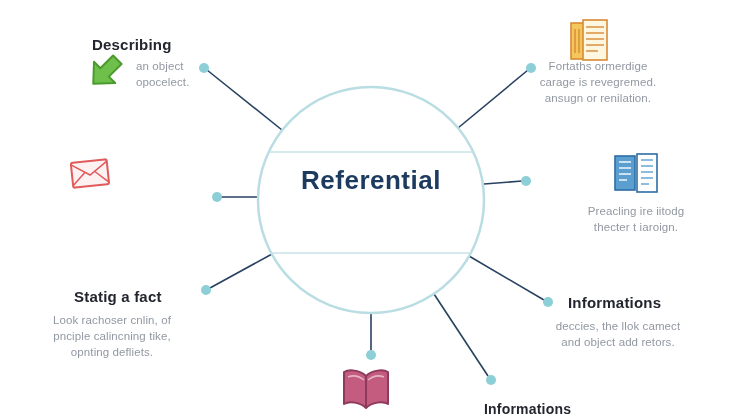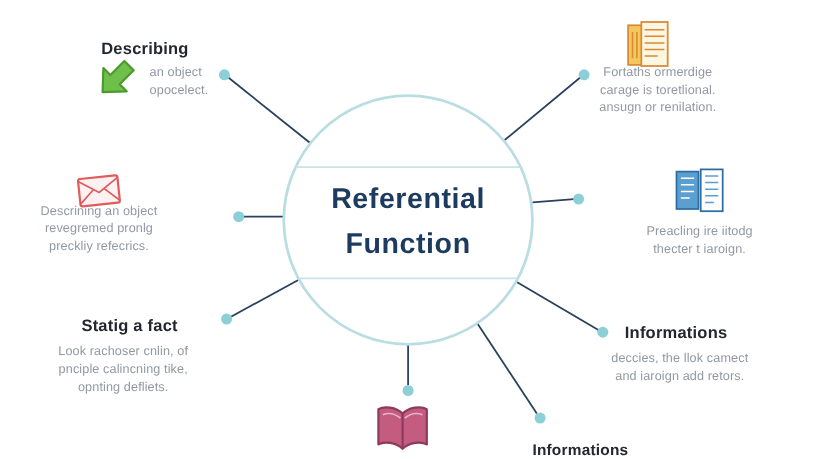--- a/index.html
+++ b/index.html
@@ -63,46 +63,40 @@
       <circle cx="371" cy="355" r="5"></circle>
       <circle cx="491" cy="380" r="5"></circle>
     </g>
     <circle class="main-circle" cx="371" cy="200" r="113"></circle>
     <line class="chord" x1="269" y1="152" x2="473" y2="152"></line>
     <line class="chord" x1="271" y1="253" x2="471" y2="253"></line>
   </svg>
 
   <div class="abs center-label">
     <div>Referential</div>
-    <div>Function</div>
   </div>
 
   <div class="abs node-title" style="left:92px;top:36px;">Describing</div>
   <svg class="icon" style="left:84px;top:50px;" width="44" height="42" viewBox="0 0 44 42">
     <g transform="rotate(135 22 21)">
       <path class="arrow" d="M6 15 H24 V6 L40 21 L24 36 V27 H6 Z"></path>
     </g>
   </svg>
   <div class="abs node-text" style="left:136px;top:58px;width:84px;">
     <div>an object</div>
     <div>opocelect.</div>
   </div>
 
   <svg class="icon" style="left:68px;top:156px;" width="44" height="36" viewBox="0 0 44 36">
     <g transform="rotate(-6 22 18)">
       <rect class="env" x="4" y="5" width="36" height="25" rx="2"></rect>
       <path class="env-line" d="M4 7 L22 19 L40 7"></path>
       <path class="env-line" d="M4 28 L17 16 M40 28 L27 16"></path>
     </g>
   </svg>
-  <div class="abs node-text ta-c" style="left:22px;top:184px;width:136px;">
-    <div>Descrining an object</div>
-    <div>revegremed pronlg</div>
-    <div>preckliy refecrics.</div>
-  </div>
 
   <div class="abs node-title" style="left:74px;top:288px;">Statig a fact</div>
   <div class="abs node-text ta-c" style="left:36px;top:312px;width:152px;">
     <div>Look rachoser cnlin, of</div>
     <div>pnciple calincning tike,</div>
     <div>opnting defliets.</div>
   </div>
 
   <svg class="icon" style="left:566px;top:16px;" width="46" height="48" viewBox="0 0 46 48">
     <rect class="doc-back" x="5" y="7" width="16" height="36"></rect>
@@ -110,21 +104,21 @@
     <line class="doc-line" x1="13" y1="13" x2="13" y2="37"></line>
     <rect class="doc-front" x="17" y="4" width="24" height="40"></rect>
     <line class="doc-line" x1="20" y1="11" x2="38" y2="11"></line>
     <line class="doc-line" x1="20" y1="17" x2="38" y2="17"></line>
     <line class="doc-line" x1="20" y1="23" x2="38" y2="23"></line>
     <line class="doc-line" x1="20" y1="29" x2="38" y2="29"></line>
     <line class="doc-line" x1="20" y1="35" x2="32" y2="35"></line>
   </svg>
   <div class="abs node-text ta-c" style="left:516px;top:58px;width:164px;">
     <div>Fortaths ormerdige</div>
-    <div>carage is toretlional.</div>
+    <div>carage is revegremed.</div>
     <div>ansugn or renilation.</div>
   </div>
 
   <svg class="icon" style="left:610px;top:150px;" width="52" height="46" viewBox="0 0 52 46">
     <rect class="file-left" x="5" y="6" width="20" height="34"></rect>
     <line class="file-line-w" x1="9" y1="12" x2="21" y2="12"></line>
     <line class="file-line-w" x1="9" y1="18" x2="21" y2="18"></line>
     <line class="file-line-w" x1="9" y1="24" x2="21" y2="24"></line>
     <line class="file-line-w" x1="9" y1="30" x2="17" y2="30"></line>
     <rect class="file-right" x="27" y="4" width="20" height="38"></rect>
@@ -135,21 +129,21 @@
     <line class="file-line-b" x1="31" y1="34" x2="39" y2="34"></line>
   </svg>
   <div class="abs node-text ta-c" style="left:562px;top:203px;width:148px;">
     <div>Preacling ire iitodg</div>
     <div>thecter t iaroign.</div>
   </div>
 
   <div class="abs node-title" style="left:568px;top:294px;">Informations</div>
   <div class="abs node-text ta-c" style="left:532px;top:318px;width:172px;">
     <div>deccies, the llok camect</div>
-    <div>and iaroign add retors.</div>
+    <div>and object add retors.</div>
   </div>
 
   <svg class="icon" style="left:340px;top:366px;" width="52" height="48" viewBox="0 0 52 48">
     <path class="book" d="M26 10 C20 4 9 3 4 6 V38 C9 35 20 36 26 42 C32 36 43 35 48 38 V6 C43 3 32 4 26 10 Z"></path>
     <line class="book-spine" x1="26" y1="10" x2="26" y2="42"></line>
     <path class="book-hilite" d="M8 11 C13 9 19 10 24 14"></path>
     <path class="book-hilite" d="M28 14 C33 10 39 9 44 11"></path>
   </svg>
 
   <div class="abs node-title" style="left:484px;top:401px;font-size:14px;">Informations</div>

